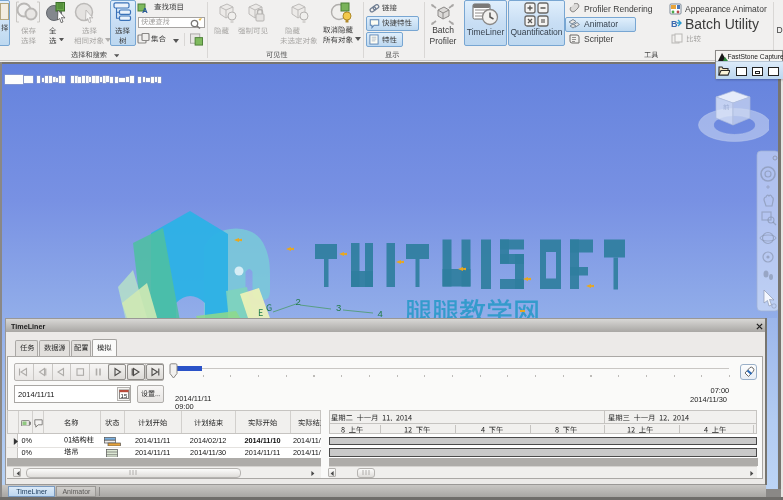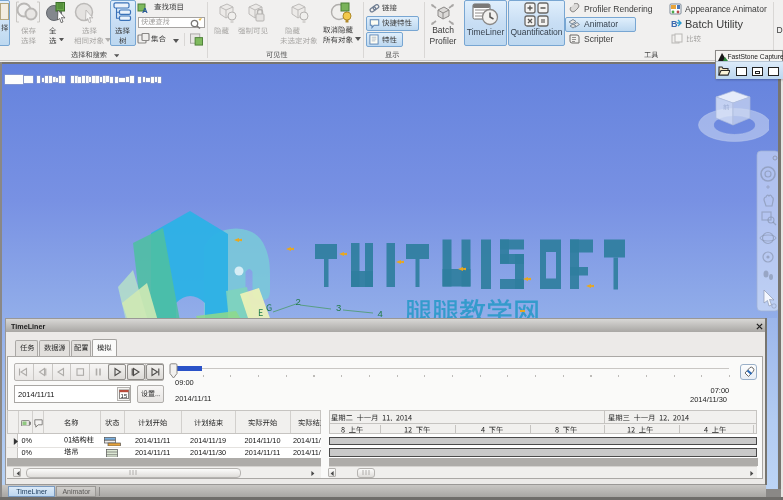--- a/index.html
+++ b/index.html
@@ -217,21 +217,21 @@
     <rect x="2" y="2" width="5" height="4" fill="#e8a43a"></rect>
     <rect x="8" y="2" width="3" height="4" fill="#4a78b8"></rect>
     <circle cx="4" cy="9" r="1.4" fill="#4aa84a"></circle>
     <circle cx="9" cy="9" r="1.4" fill="#b84a4a"></circle>
   </svg>
 <div style="position:absolute;left:685.0px;top:4.0px;font-size:8.5px;line-height:10.5px;color:#3b3b3b;font-weight:normal;white-space:nowrap">Appearance Animator</div>
 <svg style="position:absolute;left:671px;top:18px" width="12" height="12" viewBox="0 0 12 12">
     <text x="0" y="9" font-size="9" font-family="Liberation Sans" font-weight="bold" fill="#3a6ab0">B</text>
     <path d="M7 2 l3 3-3 3M10 5 h-4" stroke="#2a9ad0" stroke-width="1.4" fill="none"></path>
   </svg>
-<div style="position:absolute;left:685.0px;top:19.0px;font-size:11px;line-height:10.5px;color:#3b3b3b;font-weight:normal;white-space:nowrap">Batch Utility</div>
+<div style="position:absolute;left:685.0px;top:19.0px;font-size:14px;line-height:10.5px;color:#3b3b3b;font-weight:normal;white-space:nowrap">Batch Utility</div>
 <svg style="position:absolute;left:671px;top:33px" width="12" height="12" viewBox="0 0 12 12">
     <rect x="1" y="2" width="7" height="8" fill="#f0efed" stroke="#b9b7b5"></rect>
     <rect x="4" y="1" width="7" height="8" fill="#f5f4f2" stroke="#b9b7b5"></rect>
   </svg>
 <svg style="position:absolute;left:686.0px;top:34.5px" width="15.0" height="7.5" viewBox="0 -880 2000 1000">
     <path d="M125 72C148 55 185 39 459 -50C455 -68 453 -102 454 -126L208 -50V-456H456V-531H208V-829H129V-69C129 -26 105 -3 88 7C101 22 119 54 125 72ZM534 -835V-87C534 24 561 54 657 54C676 54 791 54 811 54C913 54 933 -15 942 -215C921 -220 889 -235 870 -250C863 -65 856 -18 806 -18C780 -18 685 -18 665 -18C620 -18 611 -28 611 -85V-377C722 -440 841 -516 928 -590L865 -656C804 -593 707 -516 611 -457V-835Z M1763 -572C1816 -502 1878 -408 1906 -350L1965 -388C1936 -445 1872 -536 1818 -603ZM1573 -602C1540 -529 1486 -451 1435 -398C1450 -384 1474 -355 1484 -342C1538 -402 1598 -496 1640 -580ZM1081 -332C1089 -340 1120 -346 1153 -346H1247V-198L1040 -167L1055 -94L1247 -127V75H1314V-139L1418 -158L1415 -225L1314 -208V-346H1400V-414H1314V-569H1247V-414H1148C1176 -483 1204 -565 1228 -650H1398V-722H1247C1255 -756 1263 -791 1269 -825L1196 -840C1191 -801 1183 -761 1174 -722H1047V-650H1157C1136 -570 1115 -504 1105 -479C1088 -435 1075 -403 1058 -398C1066 -380 1077 -346 1081 -332ZM1615 -817C1639 -780 1667 -730 1681 -697H1446V-628H1942V-697H1693L1749 -725C1735 -757 1706 -808 1679 -845ZM1783 -417C1764 -341 1734 -272 1695 -210C1652 -272 1619 -342 1595 -415L1529 -397C1559 -306 1600 -223 1650 -150C1589 -77 1511 -17 1416 28C1432 41 1454 67 1464 81C1556 36 1632 -22 1694 -93C1755 -21 1827 37 1911 75C1923 56 1945 28 1962 14C1876 -21 1801 -79 1739 -152C1789 -224 1827 -306 1852 -400Z" fill="#a5a3a1"></path>
   </svg>
 <div style="position:absolute;left:776.5px;top:25.0px;font-size:8.5px;line-height:10.5px;color:#3b3b3b;font-weight:normal;white-space:nowrap">D.</div>
 <svg style="position:absolute;left:70.7px;top:51.2px" width="36.0" height="7.2" viewBox="0 -880 5000 1000">
     <path d="M61 -765C119 -716 187 -646 216 -597L278 -644C246 -692 177 -760 118 -806ZM446 -810C422 -721 380 -633 326 -574C344 -565 376 -545 390 -534C413 -562 435 -597 455 -636H603V-490H320V-423H501C484 -292 443 -197 293 -144C309 -130 331 -102 339 -83C507 -149 557 -264 576 -423H679V-191C679 -115 696 -93 771 -93C786 -93 854 -93 869 -93C932 -93 952 -125 959 -252C938 -257 907 -268 893 -282C890 -177 886 -163 861 -163C847 -163 792 -163 782 -163C756 -163 753 -166 753 -191V-423H951V-490H678V-636H909V-701H678V-836H603V-701H485C498 -731 509 -763 518 -795ZM251 -456H56V-386H179V-83C136 -63 90 -27 45 15L95 80C152 18 206 -34 243 -34C265 -34 296 -5 335 19C401 58 484 68 600 68C698 68 867 63 945 58C946 36 958 -1 966 -20C867 -10 715 -3 601 -3C495 -3 411 -9 349 -46C301 -74 278 -98 251 -100Z M1177 -839V-639H1046V-569H1177V-356C1124 -340 1075 -326 1036 -315L1055 -242L1177 -281V-12C1177 1 1172 5 1160 6C1148 6 1109 7 1066 5C1076 26 1085 57 1088 76C1152 76 1191 75 1216 62C1241 50 1250 29 1250 -12V-305L1366 -343L1356 -412L1250 -379V-569H1369V-639H1250V-839ZM1804 -719C1768 -667 1719 -621 1662 -581C1610 -621 1566 -667 1532 -719ZM1396 -787V-719H1460C1497 -652 1546 -594 1604 -544C1526 -497 1438 -462 1353 -441C1367 -426 1385 -398 1393 -380C1484 -407 1577 -447 1660 -500C1738 -446 1829 -405 1928 -379C1938 -399 1959 -427 1974 -442C1880 -462 1794 -496 1720 -542C1799 -602 1866 -677 1909 -765L1864 -790L1851 -787ZM1620 -412V-324H1417V-256H1620V-153H1366V-85H1620V82H1695V-85H1957V-153H1695V-256H1885V-324H1695V-412Z M2531 -747V35H2604V-47H2827V28H2903V-747ZM2604 -119V-675H2827V-119ZM2439 -831C2351 -795 2193 -765 2060 -747C2068 -730 2078 -704 2081 -687C2134 -693 2191 -701 2247 -711V-544H2050V-474H2228C2182 -348 2102 -211 2026 -134C2039 -115 2058 -86 2067 -64C2132 -133 2198 -248 2247 -366V78H2321V-363C2364 -306 2420 -230 2443 -192L2489 -254C2465 -285 2358 -411 2321 -449V-474H2496V-544H2321V-726C2384 -739 2442 -754 2489 -772Z M3166 -840V-638H3046V-568H3166V-354L3039 -309L3059 -238L3166 -279V-13C3166 0 3161 3 3150 3C3138 4 3103 4 3064 3C3074 24 3083 56 3085 75C3144 76 3181 73 3205 61C3229 48 3237 27 3237 -13V-306L3349 -350L3336 -418L3237 -380V-568H3339V-638H3237V-840ZM3379 -290V-226H3424L3416 -223C3458 -156 3515 -99 3584 -53C3499 -16 3402 7 3304 20C3317 36 3331 64 3338 82C3449 64 3557 34 3651 -12C3730 29 3820 59 3917 78C3927 59 3946 31 3962 16C3875 2 3793 -21 3721 -52C3803 -106 3870 -178 3911 -271L3866 -293L3853 -290H3683V-387H3915V-758H3723V-696H3847V-602H3727V-545H3847V-449H3683V-841H3614V-449H3457V-544H3566V-602H3457V-694C3509 -710 3563 -730 3607 -754L3553 -804C3516 -779 3450 -751 3392 -732V-387H3614V-290ZM3809 -226C3771 -169 3717 -123 3652 -87C3586 -125 3531 -171 3491 -226Z M4633 -104C4718 -58 4825 12 4877 58L4938 14C4881 -32 4773 -98 4690 -141ZM4290 -136C4233 -82 4143 -26 4061 11C4078 23 4106 47 4119 61C4198 20 4294 -46 4358 -109ZM4194 -319C4211 -326 4237 -329 4421 -341C4339 -302 4269 -272 4237 -260C4179 -236 4135 -222 4102 -219C4109 -200 4119 -166 4122 -153C4148 -162 4187 -166 4479 -185V-10C4479 2 4475 6 4458 6C4443 8 4389 8 4327 6C4339 26 4351 54 4355 75C4428 75 4479 75 4510 63C4543 52 4552 32 4552 -8V-189L4797 -204C4824 -176 4848 -148 4864 -126L4922 -166C4879 -221 4789 -304 4718 -362L4665 -328C4691 -306 4719 -281 4746 -255L4309 -232C4450 -285 4592 -352 4727 -434L4673 -480C4629 -451 4581 -424 4532 -398L4309 -385C4378 -419 4447 -460 4510 -505L4480 -528H4862V-405H4936V-593H4539V-686H4923V-752H4539V-841H4461V-752H4076V-686H4461V-593H4066V-405H4137V-528H4434C4363 -473 4274 -425 4246 -411C4218 -396 4193 -387 4174 -385C4181 -367 4191 -333 4194 -319Z" fill="#4a4a4a"></path>
@@ -479,21 +479,21 @@
 <div style="position:absolute;left:116.5px;top:386.5px;width:13.5px;height:14px;background:#f5f4f2;border:1px solid #b5b3b0"></div>
 <svg style="position:absolute;left:118.5px;top:388.5px" width="10" height="10" viewBox="0 0 10 10">
     <rect x="0.5" y="1" width="9" height="8.5" fill="#fff" stroke="#8a8886"></rect>
     <rect x="0.5" y="1" width="9" height="2.2" fill="#b84a3a"></rect>
     <text x="1.6" y="8.6" font-size="6" font-family="Liberation Sans" fill="#111">15</text>
   </svg>
 <div style="position:absolute;left:137px;top:384.5px;width:26.5px;height:18px;background:linear-gradient(#f7f6f5,#e7e5e3);border:1px solid #b0aeab;border-radius:2px"></div>
 <svg style="position:absolute;left:140.5px;top:389.5px" width="19.8" height="7" viewBox="0 -880 2834 1000">
     <path d="M122 -776C175 -729 242 -662 273 -619L324 -672C292 -713 225 -778 171 -822ZM43 -526V-454H184V-95C184 -49 153 -16 134 -4C148 11 168 42 175 60C190 40 217 20 395 -112C386 -127 374 -155 368 -175L257 -94V-526ZM491 -804V-693C491 -619 469 -536 337 -476C351 -464 377 -435 386 -420C530 -489 562 -597 562 -691V-734H739V-573C739 -497 753 -469 823 -469C834 -469 883 -469 898 -469C918 -469 939 -470 951 -474C948 -491 946 -520 944 -539C932 -536 911 -534 897 -534C884 -534 839 -534 828 -534C812 -534 810 -543 810 -572V-804ZM805 -328C769 -248 715 -182 649 -129C582 -184 529 -251 493 -328ZM384 -398V-328H436L422 -323C462 -231 519 -151 590 -86C515 -38 429 -5 341 15C355 31 371 61 377 80C474 54 566 16 647 -39C723 17 814 58 917 83C926 62 947 32 963 16C867 -4 781 -39 708 -86C793 -160 861 -256 901 -381L855 -401L842 -398Z M1651 -748H1820V-658H1651ZM1417 -748H1582V-658H1417ZM1189 -748H1348V-658H1189ZM1190 -427V-6H1057V50H1945V-6H1808V-427H1495L1509 -486H1922V-545H1520L1531 -603H1895V-802H1117V-603H1454L1446 -545H1068V-486H1436L1424 -427ZM1262 -6V-68H1734V-6ZM1262 -275H1734V-217H1262ZM1262 -320V-376H1734V-320ZM1262 -172H1734V-113H1262Z M2139 13C2175 13 2205 -15 2205 -56C2205 -98 2175 -126 2139 -126C2102 -126 2073 -98 2073 -56C2073 -15 2102 13 2139 13Z M2417 13C2453 13 2483 -15 2483 -56C2483 -98 2453 -126 2417 -126C2380 -126 2351 -98 2351 -56C2351 -15 2380 13 2417 13Z M2695 13C2731 13 2761 -15 2761 -56C2761 -98 2731 -126 2695 -126C2658 -126 2629 -98 2629 -56C2629 -15 2658 13 2695 13Z" fill="#2b2b2b"></path>
   </svg>
-<div style="position:absolute;left:175.0px;top:378px;font-size:7.5px;line-height:9.5px;color:#222;font-weight:normal;white-space:nowrap">09:00</div>
+<div style="position:absolute;left:175.0px;top:402px;font-size:7.5px;line-height:9.5px;color:#222;font-weight:normal;white-space:nowrap">09:00</div>
 <div style="position:absolute;left:175.0px;top:393.6px;font-size:7.5px;line-height:9.5px;color:#222;font-weight:normal;white-space:nowrap">2014/11/11</div>
 <div style="position:absolute;left:710.5px;top:385.8px;font-size:7.5px;line-height:9.5px;color:#222;font-weight:normal;white-space:nowrap">07:00</div>
 <div style="position:absolute;left:690.0px;top:394.8px;font-size:7.5px;line-height:9.5px;color:#222;font-weight:normal;white-space:nowrap">2014/11/30</div>
 <div style="position:absolute;left:7px;top:409.7px;width:313.9px;height:24.7px;background:#f1f0ee;border:1px solid #c6c4c1"></div>
 <div style="position:absolute;left:17.9px;top:410.7px;width:1px;height:22.7px;background:#d2d0cd"></div>
 <div style="position:absolute;left:31.7px;top:410.7px;width:1px;height:22.7px;background:#d2d0cd"></div>
 <div style="position:absolute;left:42.5px;top:410.7px;width:1px;height:22.7px;background:#d2d0cd"></div>
 <div style="position:absolute;left:99.8px;top:410.7px;width:1px;height:22.7px;background:#d2d0cd"></div>
 <div style="position:absolute;left:124.1px;top:410.7px;width:1px;height:22.7px;background:#d2d0cd"></div>
 <div style="position:absolute;left:181.3px;top:410.7px;width:1px;height:22.7px;background:#d2d0cd"></div>
@@ -529,22 +529,22 @@
 <div style="position:absolute;left:7px;top:434.4px;width:10.9px;height:23.2px;background:#f1f0ee;border-right:1px solid #c6c4c1"></div>
 <svg style="position:absolute;left:13px;top:437.5px" width="5" height="7" viewBox="0 0 5 7">
     <path d="M0.8 0 L5 3.5 L0.8 7 Z" fill="#333"></path>
   </svg>
 <div style="position:absolute;left:7px;top:446.6px;width:313.9px;height:0.6px;background:#e4e2df"></div>
 <div style="position:absolute;left:21.5px;top:436.3px;font-size:7.3px;line-height:9.3px;color:#111;font-weight:normal;white-space:nowrap">0%</div>
 <svg style="position:absolute;left:64.0px;top:436.3px" width="30.0" height="7.3" viewBox="0 -880 4110 1000">
     <path d="M278 13C417 13 506 -113 506 -369C506 -623 417 -746 278 -746C138 -746 50 -623 50 -369C50 -113 138 13 278 13ZM278 -61C195 -61 138 -154 138 -369C138 -583 195 -674 278 -674C361 -674 418 -583 418 -369C418 -154 361 -61 278 -61Z M643 0H1045V-76H898V-733H828C788 -710 741 -693 676 -681V-623H807V-76H643Z M1145 -53 1158 24C1257 2 1390 -26 1516 -55L1510 -124C1376 -97 1238 -68 1145 -53ZM1166 -427C1181 -434 1206 -439 1333 -454C1288 -391 1246 -341 1227 -322C1194 -286 1171 -262 1148 -257C1157 -237 1169 -200 1173 -184C1197 -197 1233 -205 1512 -256C1510 -272 1507 -302 1508 -322L1285 -286C1366 -373 1445 -479 1513 -587L1444 -629C1425 -593 1403 -557 1380 -522L1247 -511C1306 -594 1364 -700 1409 -802L1332 -834C1292 -717 1220 -593 1197 -561C1176 -529 1158 -506 1140 -502C1149 -481 1162 -443 1166 -427ZM1749 -841V-706H1518V-634H1749V-478H1543V-406H2036V-478H1826V-634H2053V-706H1826V-841ZM1569 -304V79H1642V36H1936V75H2011V-304ZM1642 -32V-236H1936V-32Z M2626 -840C2594 -705 2539 -572 2467 -487C2485 -477 2515 -453 2529 -441C2563 -486 2596 -543 2624 -606H2972C2959 -196 2944 -43 2914 -8C2904 5 2894 8 2876 7C2855 7 2807 7 2754 2C2766 24 2775 56 2777 77C2826 80 2876 81 2907 77C2939 73 2961 65 2981 37C3018 -12 3032 -167 3047 -637C3047 -647 3048 -676 3048 -676H2653C2671 -723 2687 -773 2700 -824ZM2742 -376C2759 -340 2777 -298 2792 -258L2615 -227C2660 -310 2704 -415 2736 -517L2664 -538C2637 -423 2581 -297 2564 -265C2547 -232 2533 -208 2517 -205C2525 -187 2537 -152 2540 -138C2559 -149 2590 -157 2813 -202C2822 -175 2829 -150 2834 -130L2894 -155C2878 -216 2836 -319 2797 -396ZM2309 -840V-647H2160V-577H2302C2270 -440 2207 -281 2142 -197C2156 -179 2174 -146 2182 -124C2229 -191 2275 -300 2309 -413V79H2381V-438C2410 -387 2442 -326 2457 -293L2504 -348C2486 -378 2407 -499 2381 -530V-577H2497V-647H2381V-840Z M3714 -816C3743 -765 3774 -697 3785 -655L3856 -682C3844 -724 3812 -789 3781 -838ZM3307 -840V-646H3162V-576H3303C3272 -439 3209 -281 3144 -197C3158 -179 3176 -146 3184 -124C3229 -189 3273 -292 3307 -400V79H3380V-431C3413 -378 3452 -312 3468 -278L3515 -332C3496 -362 3415 -477 3380 -521V-576H3506V-646H3380V-840ZM3548 -351V-283H3754V-20H3494V49H4071V-20H3832V-283H4027V-351H3832V-580H4053V-650H3527V-580H3754V-351Z" fill="#111"></path>
   </svg>
 <div style="position:absolute;left:122.7px;top:436.3px;width:60px;text-align:center;font-size:7.3px;line-height:9.3px;color:#111;font-weight:normal;white-space:nowrap">2014/11/11</div>
-<div style="position:absolute;left:178.1px;top:436.3px;width:60px;text-align:center;font-size:7.3px;line-height:9.3px;color:#111;font-weight:normal;white-space:nowrap">2014/11/19</div>
-<div style="position:absolute;left:232.5px;top:436.3px;width:60px;text-align:center;font-size:7.3px;line-height:9.3px;color:#111;font-weight:normal;white-space:nowrap">2014/11/10</div>
+<div style="position:absolute;left:178.1px;top:436.3px;width:60px;text-align:center;font-size:7.3px;line-height:9.3px;color:#111;font-weight:normal;white-space:nowrap">2014/02/12</div>
+<div style="position:absolute;left:232.5px;top:436.3px;width:60px;text-align:center;font-size:7.3px;line-height:9.3px;color:#111;font-weight:bold;white-space:nowrap">2014/11/10</div>
 <div style="position:absolute;left:293.0px;top:436.3px;font-size:7.3px;line-height:9.3px;color:#111;font-weight:normal;white-space:nowrap">2014/11/1</div>
 <div style="position:absolute;left:21.5px;top:448.0px;font-size:7.3px;line-height:9.3px;color:#111;font-weight:normal;white-space:nowrap">0%</div>
 <svg style="position:absolute;left:64.0px;top:448.0px" width="14.6" height="7.3" viewBox="0 -880 2000 1000">
     <path d="M480 -387V-323H802V-387ZM741 -838V-739H538V-838H468V-739H324V-672H468V-574H538V-672H741V-574H811V-672H956V-739H811V-838ZM417 -247V80H488V42H800V80H874V-247ZM488 -22V-184H800V-22ZM36 -130 61 -54C145 -87 252 -129 353 -170L338 -239L237 -201V-525H338V-597H237V-829H165V-597H53V-525H165V-174C117 -157 72 -141 36 -130ZM619 -620C551 -530 421 -436 284 -374C300 -361 325 -334 337 -318C447 -373 548 -445 627 -525C700 -462 821 -376 923 -328C934 -346 957 -373 973 -387C867 -430 738 -509 669 -570L688 -594Z M1261 -722H1738V-557H1261ZM1121 -361V7H1196V-290H1460V80H1539V-290H1813V-88C1813 -76 1808 -72 1792 -72C1777 -71 1722 -70 1663 -72C1673 -52 1684 -25 1688 -4C1767 -4 1817 -4 1849 -15C1880 -27 1888 -48 1888 -87V-361H1539V-487H1820V-792H1183V-487H1460V-361Z" fill="#111"></path>
   </svg>
 <div style="position:absolute;left:122.7px;top:448.0px;width:60px;text-align:center;font-size:7.3px;line-height:9.3px;color:#111;font-weight:normal;white-space:nowrap">2014/11/11</div>
 <div style="position:absolute;left:178.1px;top:448.0px;width:60px;text-align:center;font-size:7.3px;line-height:9.3px;color:#111;font-weight:normal;white-space:nowrap">2014/11/30</div>
 <div style="position:absolute;left:232.5px;top:448.0px;width:60px;text-align:center;font-size:7.3px;line-height:9.3px;color:#111;font-weight:normal;white-space:nowrap">2014/11/11</div>
 <div style="position:absolute;left:293.0px;top:448.0px;font-size:7.3px;line-height:9.3px;color:#111;font-weight:normal;white-space:nowrap">2014/11/1</div>
 <svg style="position:absolute;left:104px;top:436.5px" width="17" height="9.5" viewBox="0 0 17 9.5">

